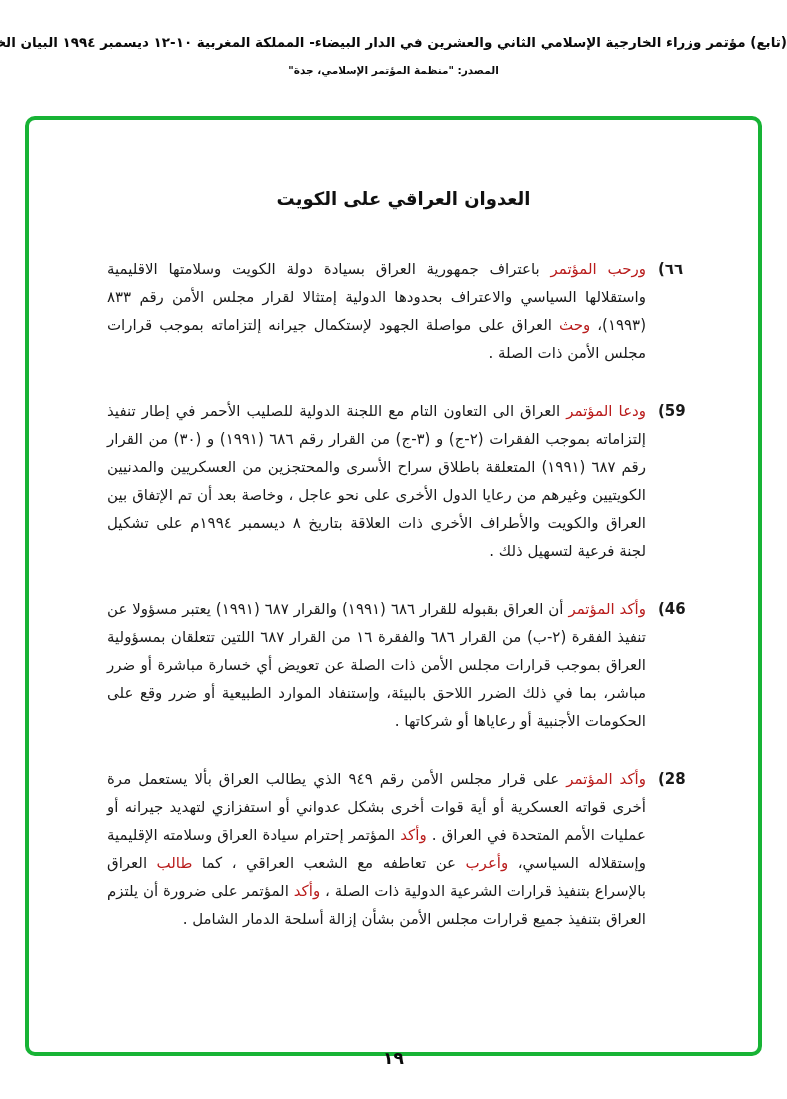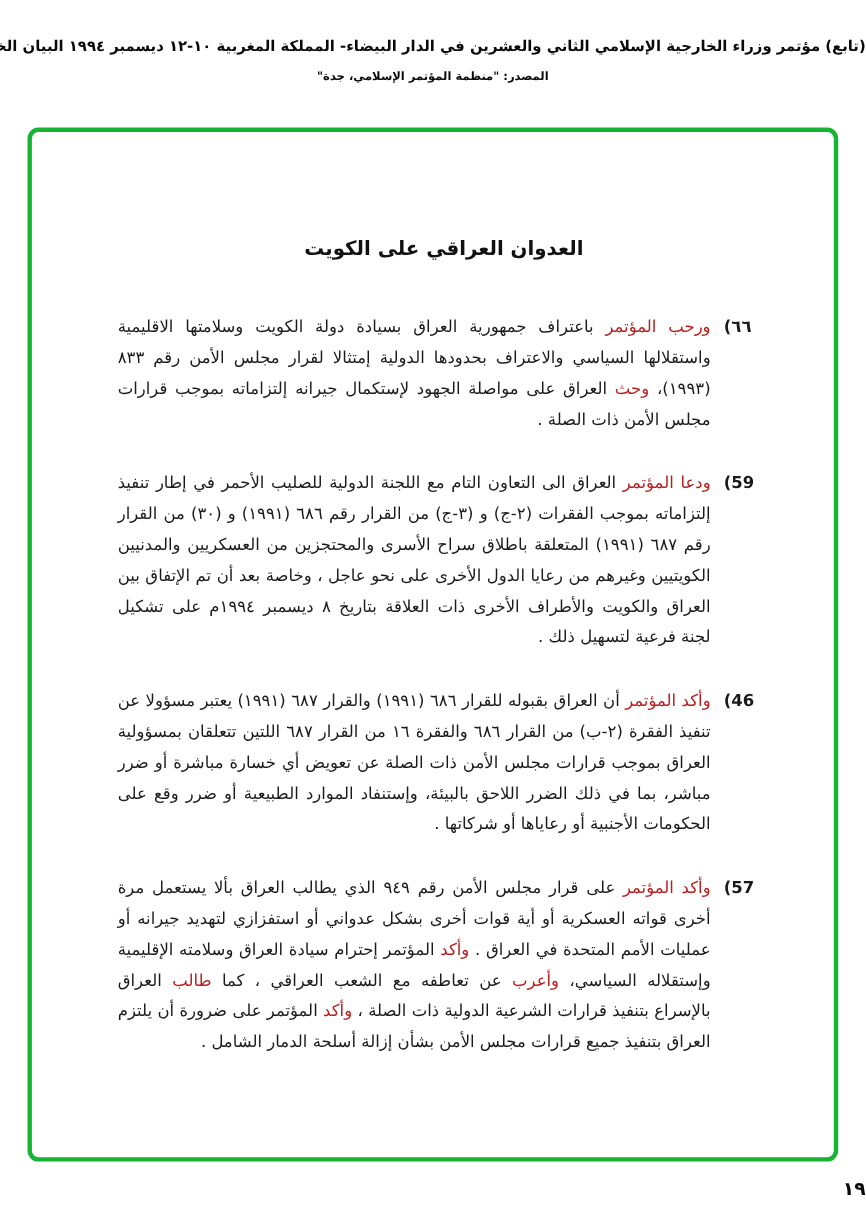--- a/index.html
+++ b/index.html
@@ -39,21 +39,21 @@
     top: 116px;
     right: 25px;
     left: 25px;
     height: 940px;
     border: 4px solid var(--frame-green, #17b335);
     border-radius: 10px;
     background: #ffffff;
     overflow: hidden;
   }
   .scan {
-    padding: 96px 58px 0 78px;
+    padding: 68px 58px 0 78px;
   }
   .doc-title {
     text-align: center;
     font-size: 18px;
     font-weight: bold;
     color: #111111;
     margin-bottom: 46px;
     letter-spacing: 0.5px;
   }
   .para {
@@ -75,23 +75,24 @@
   .para-text {
     flex: 1;
     font-size: 15px;
     line-height: 28px;
     text-align: justify;
     color: #1a1a1a;
   }
   .para-text b { font-weight: normal; color: #b91c1c; }
   .page-num {
     position: absolute;
-    bottom: 8px;
+    bottom: 31px;
     left: 0;
     right: 0;
+    text-align: center;
     font-size: 17px;
     font-weight: bold;
     color: #0a0a0a;
   }
 </style>
 </head>
 <body>
 
 <div class="page">
 
@@ -113,21 +114,21 @@
     <div class="para-num">(59</div>
     <div class="para-text"><b>ودعا المؤتمر</b><span> العراق الى التعاون التام مع اللجنة الدولية للصليب الأحمر في إطار تنفيذ إلتزاماته بموجب الفقرات (٢-ج) و (٣-ج) من القرار رقم ٦٨٦ (١٩٩١) و (٣٠) من القرار رقم ٦٨٧ (١٩٩١) المتعلقة باطلاق سراح الأسرى والمحتجزين من العسكريين والمدنيين الكويتيين وغيرهم من رعايا الدول الأخرى على نحو عاجل ، وخاصة بعد أن تم الإتفاق بين العراق والكويت والأطراف الأخرى ذات العلاقة بتاريخ ٨ ديسمبر ١٩٩٤م على تشكيل لجنة فرعية لتسهيل ذلك .</span></div>
   </div>
 
   <div class="para">
     <div class="para-num">(46</div>
     <div class="para-text"><b>وأكد المؤتمر</b><span> أن العراق بقبوله للقرار ٦٨٦ (١٩٩١) والقرار ٦٨٧ (١٩٩١) يعتبر مسؤولا عن تنفيذ الفقرة (٢-ب) من القرار ٦٨٦ والفقرة ١٦ من القرار ٦٨٧ اللتين تتعلقان بمسؤولية العراق بموجب قرارات مجلس الأمن ذات الصلة عن تعويض أي خسارة مباشرة أو ضرر مباشر، بما في ذلك الضرر اللاحق بالبيئة، وإستنفاد الموارد الطبيعية أو ضرر وقع على الحكومات الأجنبية أو رعاياها أو شركاتها .</span></div>
   </div>
 
   <div class="para">
-    <div class="para-num">(57</div>
+    <div class="para-num">(28</div>
     <div class="para-text"><b>وأكد المؤتمر</b><span> على قرار مجلس الأمن رقم ٩٤٩ الذي يطالب العراق بألا يستعمل مرة أخرى قواته العسكرية أو أية قوات أخرى بشكل عدواني أو استفزازي لتهديد جيرانه أو عمليات الأمم المتحدة في العراق . </span><b>وأكد</b><span> المؤتمر إحترام سيادة العراق وسلامته الإقليمية وإستقلاله السياسي، </span><b>وأعرب</b><span> عن تعاطفه مع الشعب العراقي ، كما </span><b>طالب</b><span> العراق بالإسراع بتنفيذ قرارات الشرعية الدولية ذات الصلة ، </span><b>وأكد</b><span> المؤتمر على ضرورة أن يلتزم العراق بتنفيذ جميع قرارات مجلس الأمن بشأن إزالة أسلحة الدمار الشامل .</span></div>
   </div>
 </div>
     </div>
   </div>
 
   <div class="page-num">١٩</div>
 
 </div>
 

